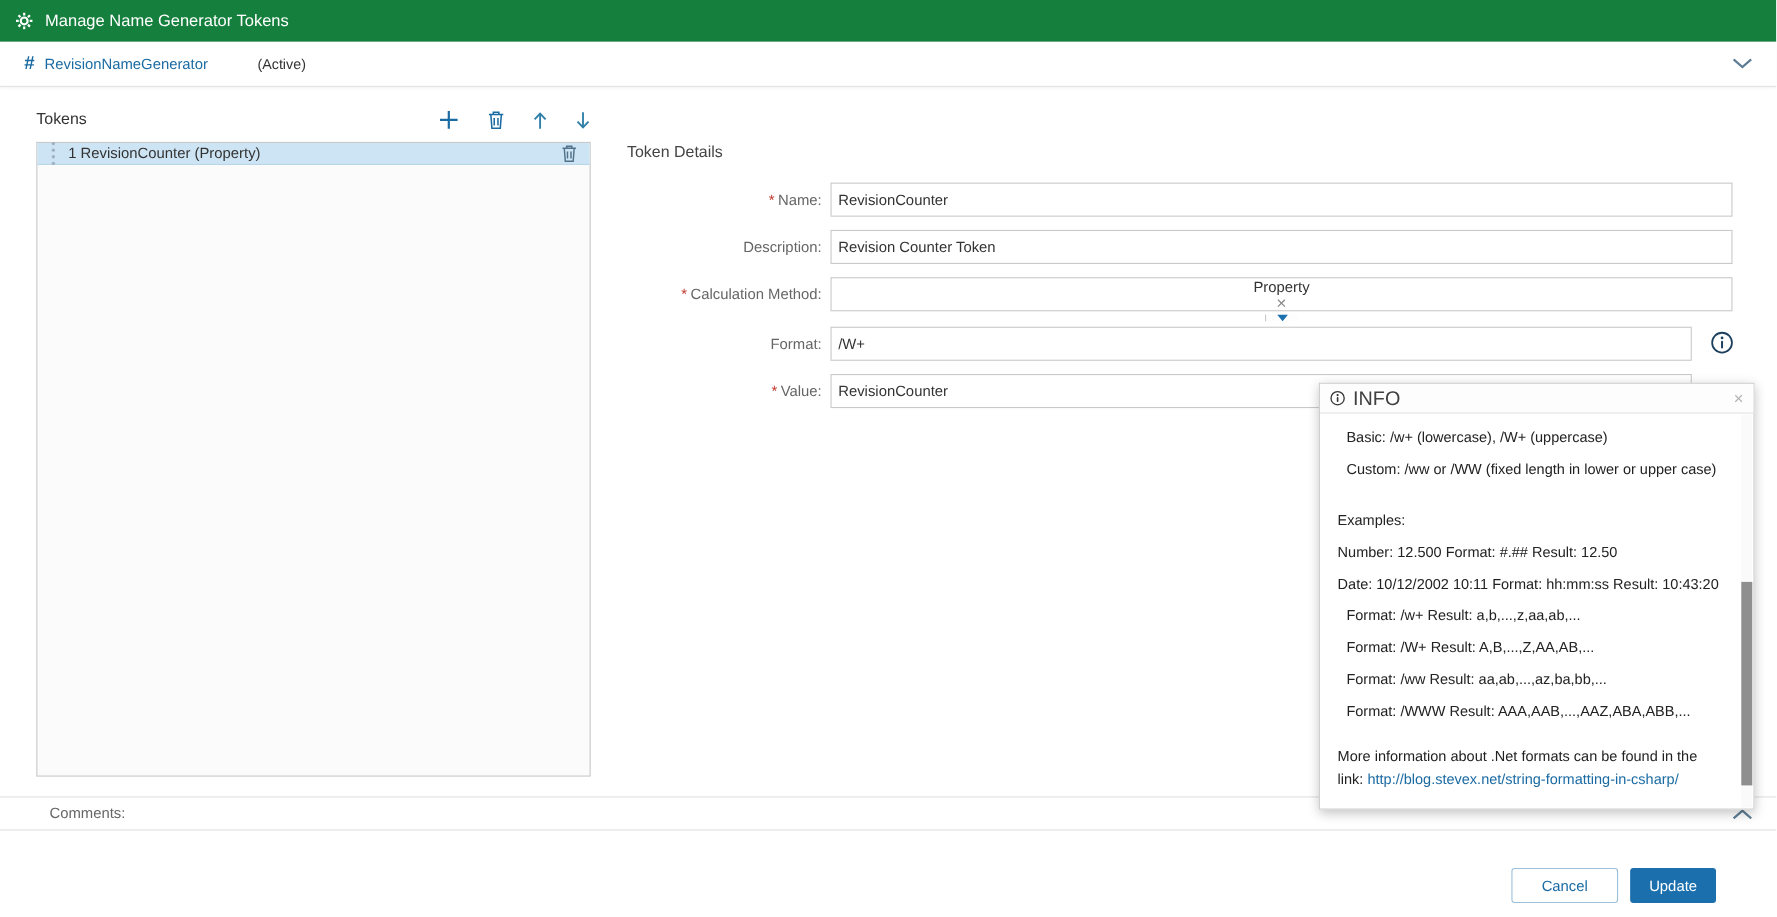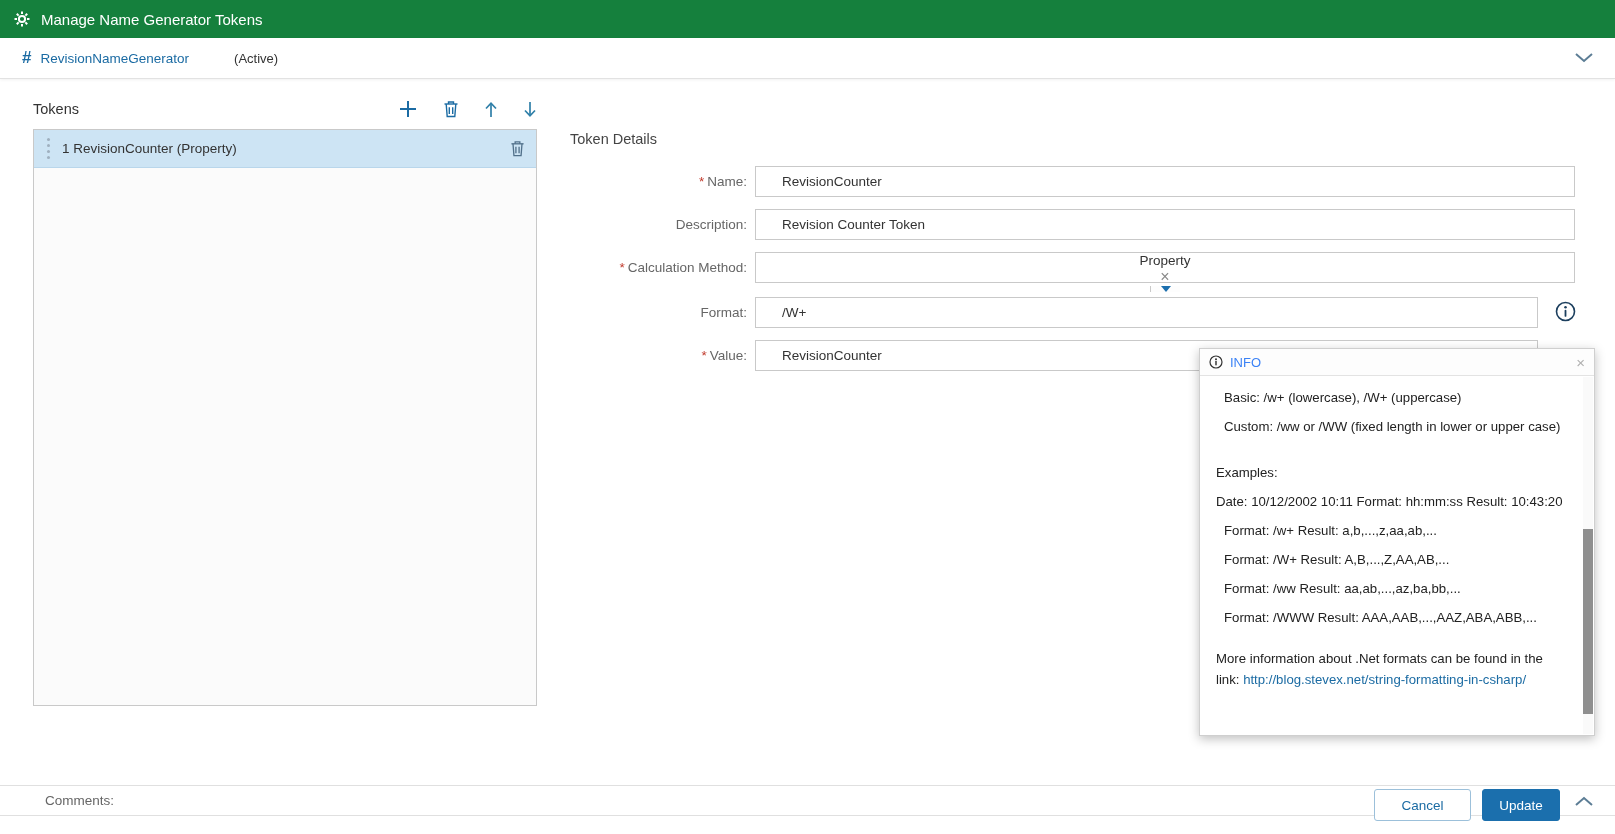--- a/index.html
+++ b/index.html
@@ -21,66 +21,66 @@
   .genbar-chevron { margin-left:auto; cursor:pointer; display:flex; align-items:center; }
 
   
   .tokens-head { position:absolute; left:33px; top:96px; width:504px; height:26px;
                  display:flex; align-items:center; }
   .tokens-title { font-size:14.5px; color:#333; }
   .tokens-tools { margin-left:auto; display:flex; align-items:center; gap:25px; }
   .tool-btn { cursor:pointer; display:flex; align-items:center; justify-content:center; }
   .tokens-list { position:absolute; left:33px; top:129px; width:504px; height:577px;
                  border:1px solid #c9c9c9; background:#fbfbfb; }
-  .token-row { height:38px; background:#cde4f4; border-bottom:1px solid #b9d6eb;
+  .token-row { height:20px; background:#cde4f4; border-bottom:1px solid #b9d6eb;
                display:flex; align-items:center; padding:4px 11px; gap:10px; cursor:pointer; }
   .drag-dots { width:3px; height:3px; border-radius:50%; background:#9fb0bf; margin:0 2px;
                box-shadow:0 -6px 0 #9fb0bf, 0 6px 0 #9fb0bf, 0 12px 0 #9fb0bf; position:relative; top:-3px; }
   .token-label { font-size:13.5px; color:#333; }
   .token-trash { margin-left:auto; cursor:pointer; display:flex; }
 
   
   .details-title { position:absolute; left:570px; top:131px; font-size:14.5px; color:#444; }
   .form-row { position:absolute; left:570px; height:31px; display:flex; }
   .row-name   { top:166px; }
   .row-desc   { top:209px; }
   .row-calc   { top:252px; }
   .row-format { top:297px; }
   .row-value  { top:340px; }
   .f-label { width:185px; text-align:right; line-height:31px; color:#666; font-size:13.5px; padding-right:8px; white-space:nowrap; }
   .req { color:#c0392b; margin-right:3px; }
-  .f-input { height:31px; border:1px solid #c9c9c9; background:#fff; padding:0 26px; font-size:13.5px;
+  .f-input { height:31px; border:1px solid #c9c9c9; background:#fff; padding:0 6px; font-size:13.5px;
              color:#333; font-family:"Liberation Sans", sans-serif; outline:none; }
   .w-wide { width:820px; }
   .w-mid  { width:783px; }
   .combo { width:820px; height:31px; border:1px solid #c9c9c9; background:#fff; display:flex; align-items:center;flex-direction:column; }
   .combo-text { flex:1; padding:0 10px; font-size:13.5px; color:#333; }
   .combo-clear { width:26px; text-align:center; color:#8a8a8a; font-size:16px; cursor:pointer; }
   .combo-caret { width:30px; height:100%; border-left:1px solid #c9c9c9; display:flex; align-items:center;
                  justify-content:center; cursor:pointer; background:#fdfdfd; }
   .info-icon-btn { position:absolute; left:1555px; top:301px; cursor:pointer; }
 
   
   .popup { position:absolute; left:1199px; top:348px; width:396px; height:388px; background:#fff;
            border:1px solid #cfcfcf; box-shadow:0 3px 10px rgba(0,0,0,.25); z-index:10; }
   .popup-head { height:27px; display:flex; align-items:center; gap:7px; padding:0 9px;
                 border-bottom:1px solid #e3e3e3; background:#fdfdfd; }
-  .popup-title { font-size:13px; color:#3b82f6; }
+  .popup-title { font-size:18px; color:#404040; }
   .popup-close { margin-left:auto; color:#b0b0b0; font-size:15px; cursor:pointer; line-height:1; }
   .popup-body { padding:7px 26px 0 16px; font-size:13.2px; color:#222; }
   .p-line { line-height:29px; white-space:nowrap; }
   .p-indent { padding-left:8px; }
   .p-gap { margin-top:17px; }
   .popup-footer { margin-top:16px; line-height:21px; font-size:13.2px; color:#222; }
   .popup-link { color:#1b6ba3; cursor:pointer; }
   .popup-scroll { position:absolute; right:1px; top:28px; bottom:1px; width:10px; background:#fafafa; }
   .popup-thumb { position:absolute; right:0; top:152px; width:10px; height:185px; background:#8f8f8f; cursor:pointer; }
 
   
-  .comments-bar { position:absolute; left:0; right:0; top:785px; height:31px; border-top:1px solid #e0e0e0;
+  .comments-bar { position:absolute; left:0; right:0; top:724px; height:31px; border-top:1px solid #e0e0e0;
                   border-bottom:1px solid #e0e0e0; display:flex; align-items:center; padding:0 22px 0 45px; }
   .comments-label { color:#666; font-size:13.5px; }
   .comments-chevron { margin-left:auto; cursor:pointer; display:flex; align-items:center; }
   .btn { position:absolute; top:789px; height:32px; border-radius:3px; font-size:13.5px; cursor:pointer;
          display:flex; align-items:center; justify-content:center; font-family:"Liberation Sans", sans-serif; }
   .btn-cancel { left:1374px; width:97px; background:#fff; border:1px solid #9cc0da; color:#1b6ba3; }
   .btn-update { left:1482px; width:78px; background:#1b6fad; border:1px solid #1b6fad; color:#fff; }
 </style>
 </head>
 <body>
@@ -215,20 +215,21 @@
             <rect x="9.4" y="8.8" width="2.2" height="7" rx="1.1" fill="#333"></rect>
           </svg>
       </span>
       <span class="popup-title">INFO</span>
       <span class="popup-close">×</span>
     </div>
     <div class="popup-body">
       <div class="p-line p-indent">Basic: /w+ (lowercase), /W+ (uppercase)</div>
       <div class="p-line p-indent">Custom: /ww or /WW (fixed length in lower or upper case)</div>
       <div class="p-line p-gap">Examples:</div>
+      <div class="p-line">Number: 12.500 Format: #.## Result: 12.50</div>
       <div class="p-line">Date: 10/12/2002 10:11 Format: hh:mm:ss Result: 10:43:20</div>
       <div class="p-line p-indent">Format: /w+ Result: a,b,...,z,aa,ab,...</div>
       <div class="p-line p-indent">Format: /W+ Result: A,B,...,Z,AA,AB,...</div>
       <div class="p-line p-indent">Format: /ww Result: aa,ab,...,az,ba,bb,...</div>
       <div class="p-line p-indent">Format: /WWW Result: AAA,AAB,...,AAZ,ABA,ABB,...</div>
       <div class="popup-footer">
         <span>More information about .Net formats can be found in the link:</span>
         <a class="popup-link">http://blog.stevex.net/string-formatting-in-csharp/</a>
       </div>
     </div>

